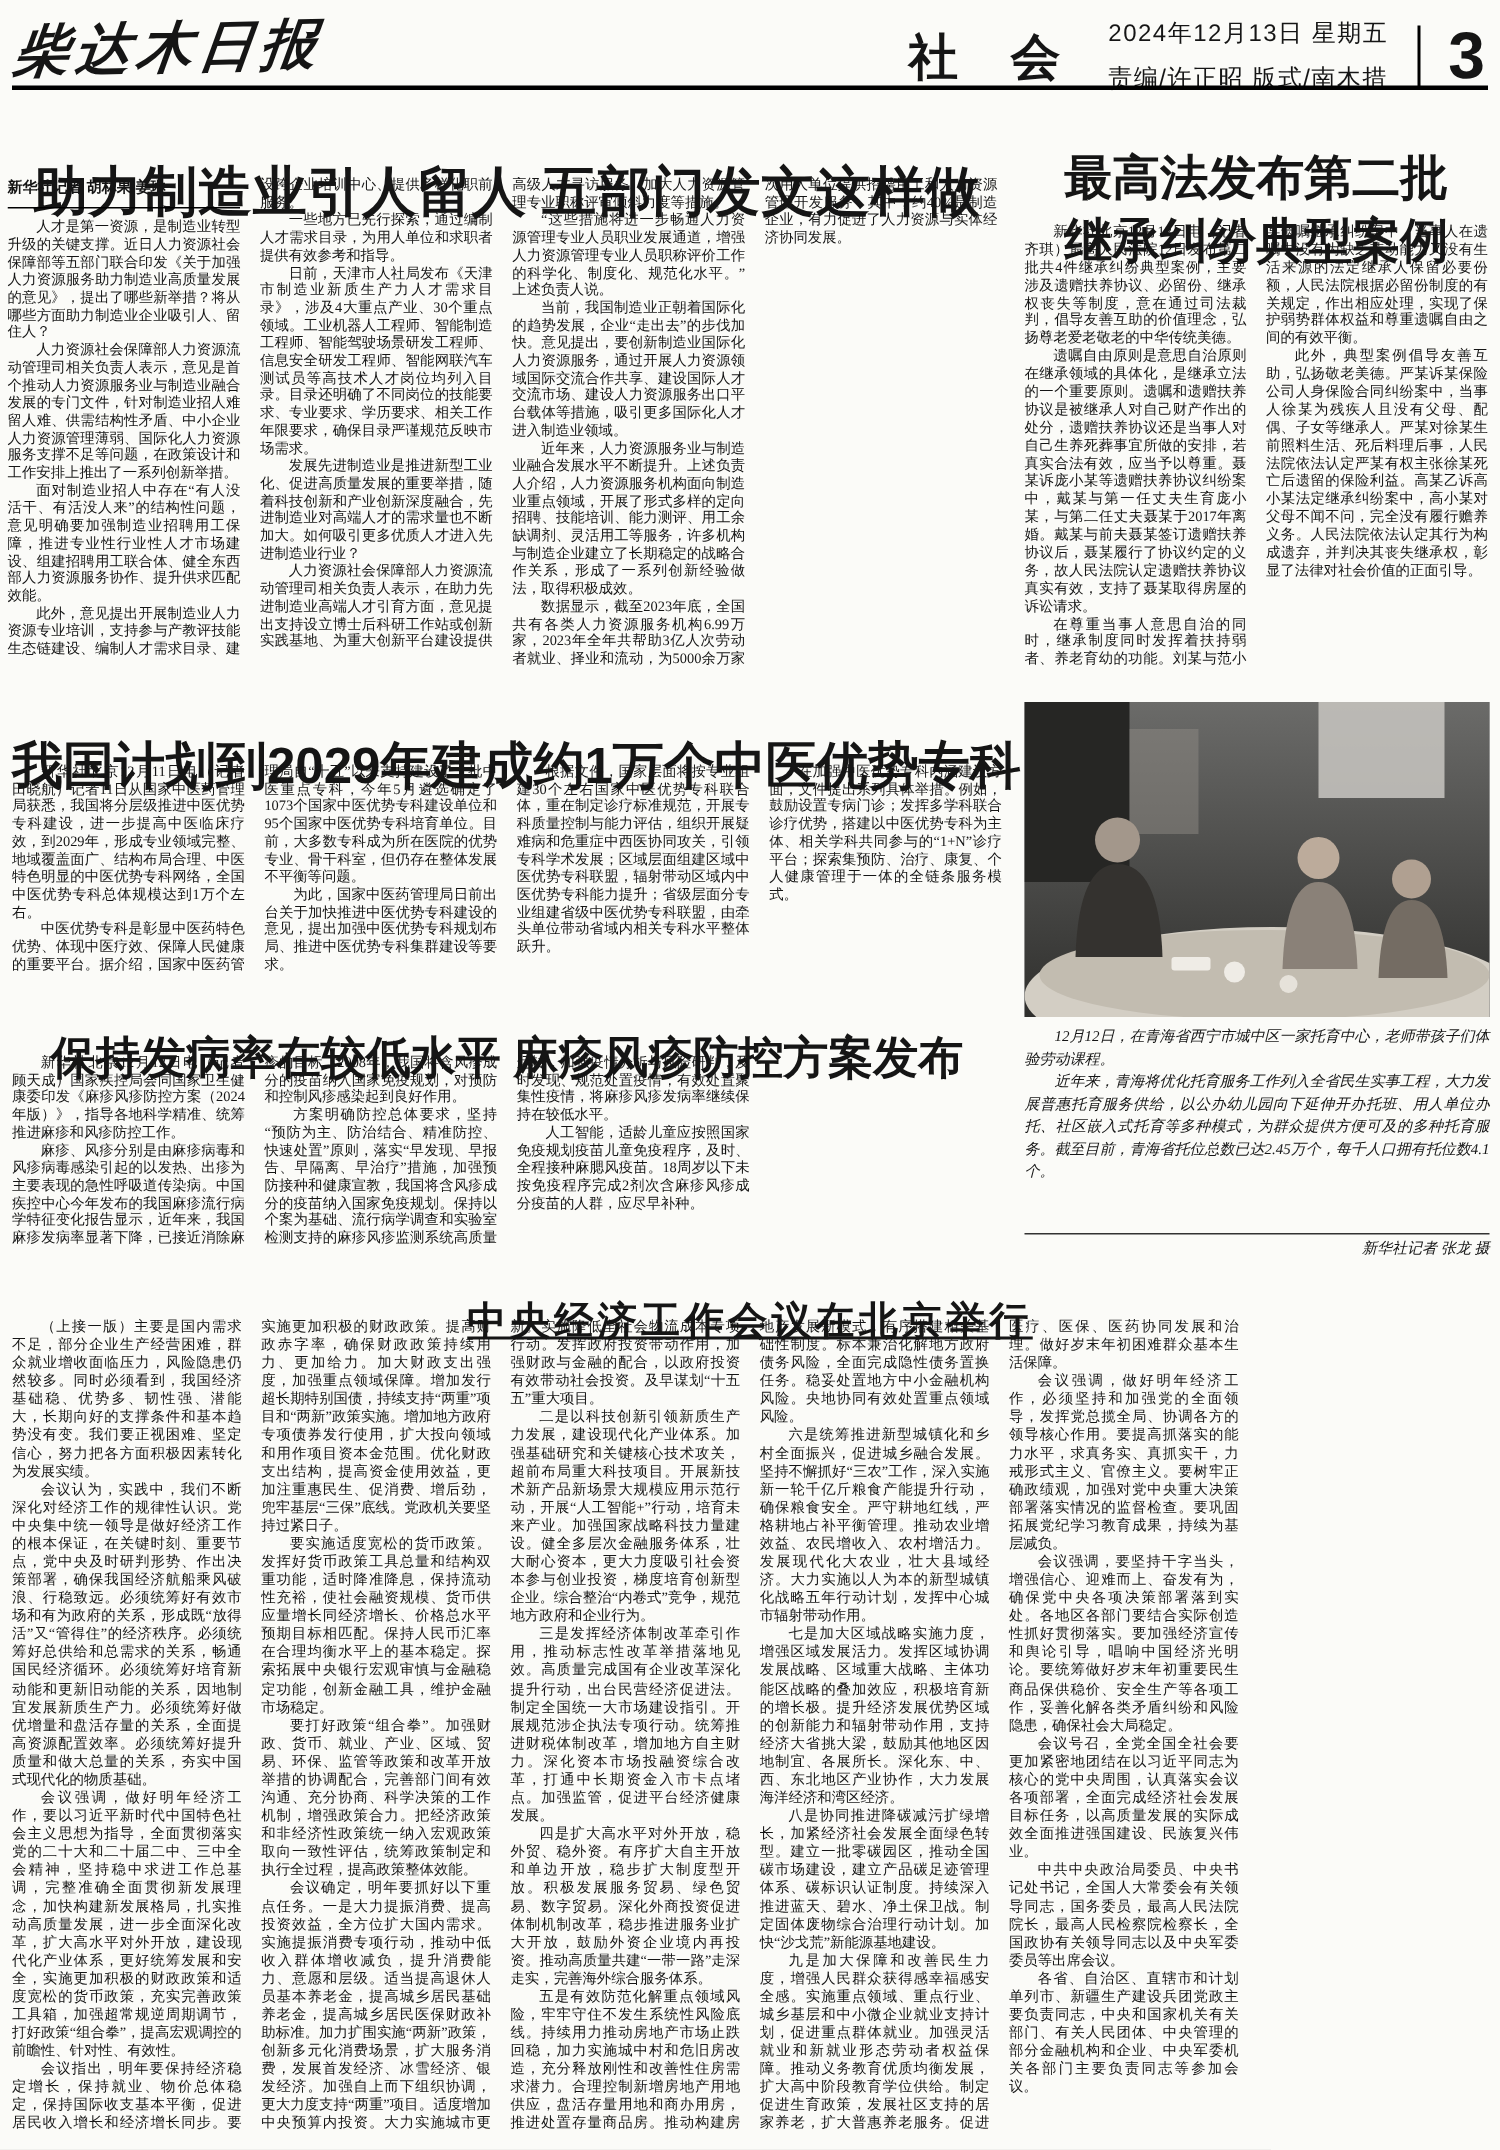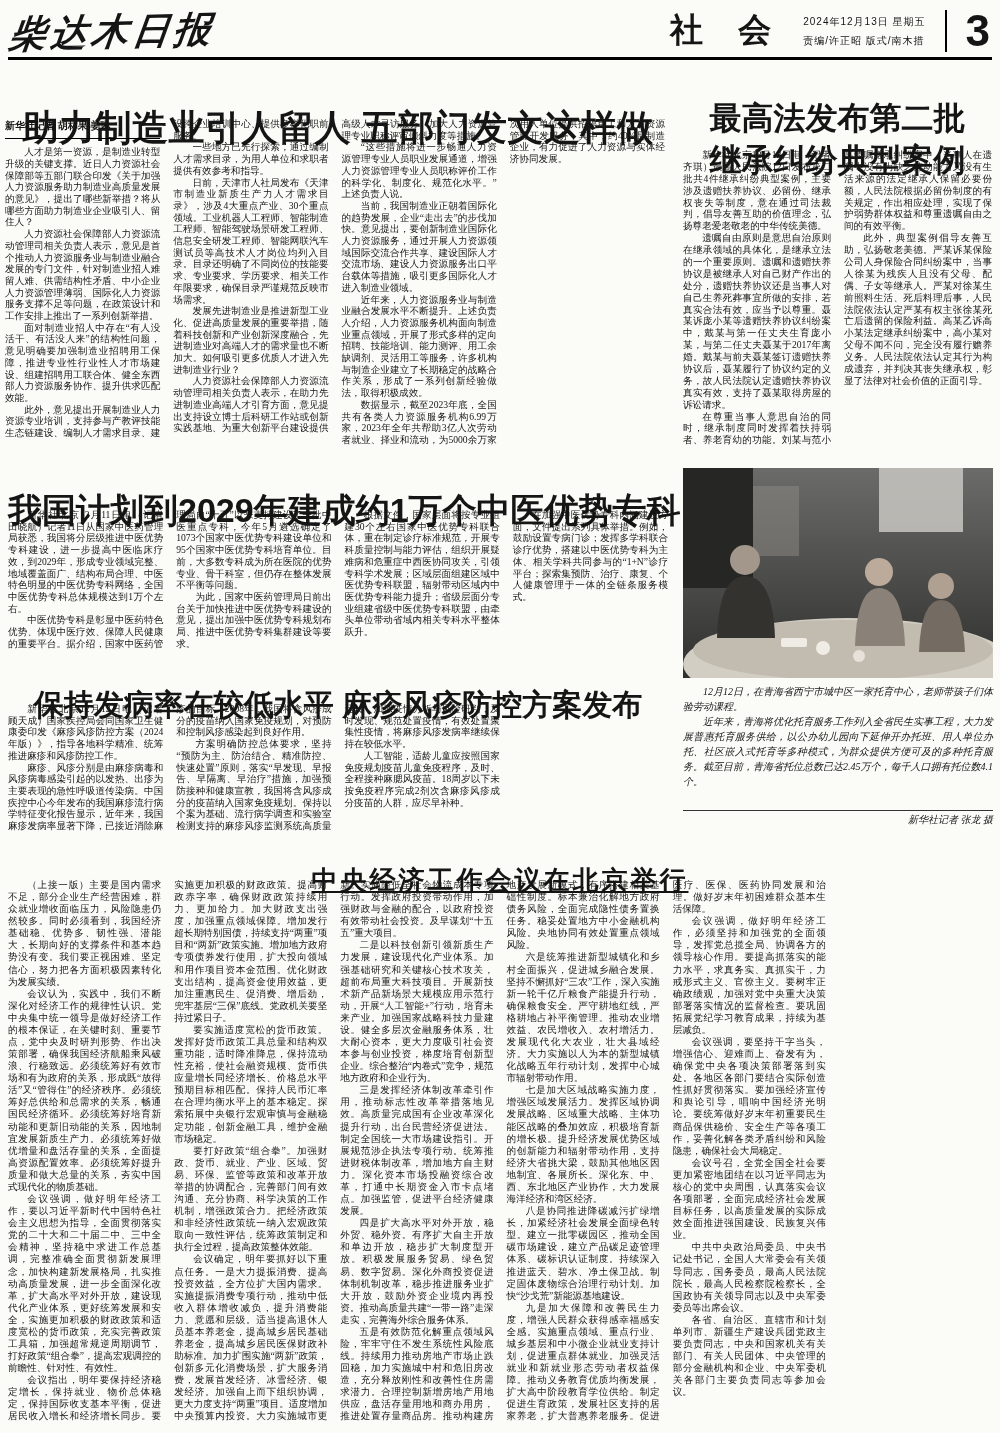--- a/index.html
+++ b/index.html
@@ -4,21 +4,21 @@
 <style>
   html,body{margin:0;padding:0;background:#e8e8e6;}
   #page{position:relative;width:1000px;height:1433px;margin:0 auto;background:#fbfbf8;color:#151515;
         font-family:"Liberation Serif","DejaVu Serif",serif;overflow:hidden;}
   
   #masthead{position:absolute;left:12px;top:10px;font-family:"DejaVu Serif",serif;font-weight:bold;
             font-style:italic;font-size:37px;letter-spacing:4px;transform:skewX(-8deg) rotate(-1.5deg);
             transform-origin:left top;}
   #header-right{position:absolute;right:10px;top:8px;display:flex;align-items:center;gap:19px;}
   #section-title{font-family:"Liberation Sans",sans-serif;font-weight:900;font-size:33px;letter-spacing:13px;white-space:nowrap;}
-  .hdr-meta{font-size:10px;line-height:1.9;letter-spacing:1px;white-space:nowrap;font-family:"Liberation Sans",sans-serif;}
+  .hdr-meta{font-size:16px;line-height:1.9;letter-spacing:1px;white-space:nowrap;font-family:"Liberation Sans",sans-serif;}
   #hdr-divider{width:2px;height:42px;background:#000;}
   #page-number{font-family:"Liberation Sans",sans-serif;font-weight:700;font-size:44px;line-height:1;}
   #header-rule{position:absolute;left:8px;right:8px;top:57px;height:3px;background:#000;}
   
   .hl{font-family:"Liberation Sans","DejaVu Sans",sans-serif;font-weight:900;text-align:center;white-space:nowrap;}
   #hl-manufacturing{position:absolute;left:8px;top:80px;width:660px;font-size:36px;letter-spacing:.5px;}
   #hl-inheritance{position:absolute;left:683px;top:70px;width:309px;font-size:32px;line-height:1.32;white-space:normal;}
   #hl-tcm{position:absolute;left:8px;top:460px;width:660px;font-size:34px;}
   #hl-measles{position:absolute;left:8px;top:660px;width:660px;font-size:30px;}
   #hl-cewc{position:absolute;left:0;top:841px;width:1000px;text-align:center;
@@ -30,21 +30,21 @@
   #body-inheritance{left:683px;top:149px;width:309px;height:307px;column-count:2;font-size:9.6px;line-height:1.24;}
   #body-tcm{left:8px;top:509px;width:660px;height:147px;column-count:4;font-size:9.6px;line-height:1.22;}
   #body-measles{left:8px;top:703px;width:660px;height:132px;column-count:4;font-size:9.6px;line-height:1.22;}
   #body-cewc{left:8px;top:879px;width:984px;height:550px;column-count:6;font-size:9.6px;line-height:1.26;}
   .byline{font-family:"Liberation Sans",sans-serif;font-weight:bold;font-size:10px;text-indent:0;
           padding:2px 0 6px 0;border-bottom:1.5px solid #000;margin-bottom:7px;}
   
   #photo-block{position:absolute;left:683px;top:468px;width:310px;}
   #news-photo{display:block;width:310px;height:210px;background:#555;}
   #photo-caption{margin-top:6px;font-size:10px;line-height:1.5;font-style:italic;text-align:justify;
-                 border-bottom:1px solid #333;padding-bottom:8px;min-height:118px;}
+                 border-bottom:1px solid #333;padding-bottom:20px;min-height:118px;}
   #photo-caption p{margin:0;text-indent:2em;}
   #photo-credit{text-align:right;font-style:italic;font-size:10px;margin-top:2px;}
 </style>
 </head>
 <body>
 
 <div id="page">
 
   <div id="masthead">柴达木日报</div>
   <div id="header-right">

